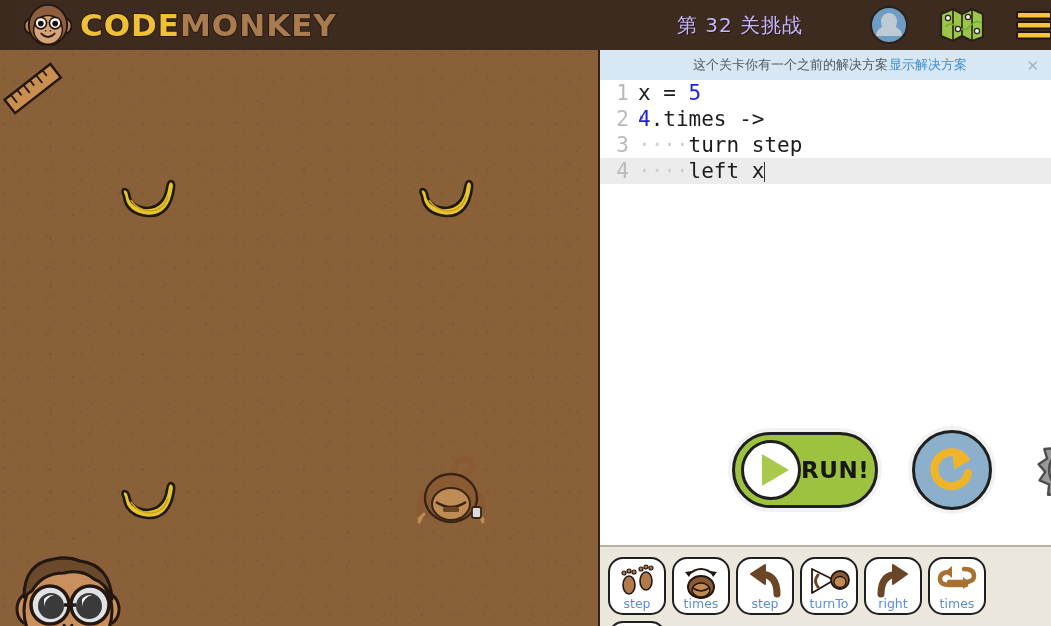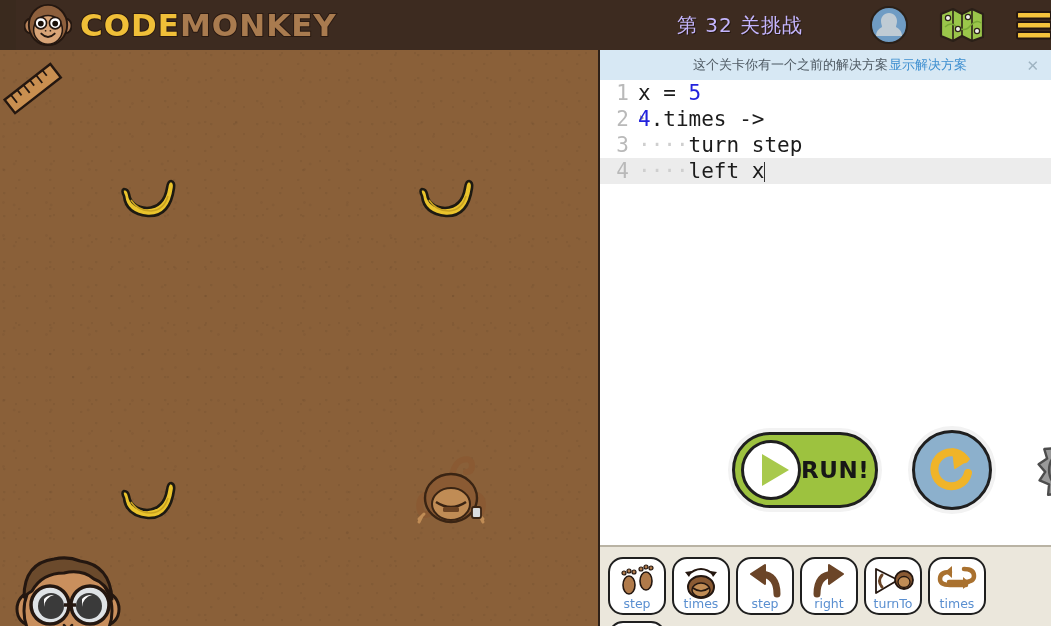--- a/index.html
+++ b/index.html
@@ -446,38 +446,38 @@
 
         <div class="tool-btn">
           <svg class="tool-icon" width="40" height="36" viewBox="0 0 40 36">
             <path d="M32 31 Q32 12 16 11" fill="none" stroke="#6b4528" stroke-width="7" stroke-linecap="round"></path>
             <path d="M20 2 L6 11 L20 21 Z" fill="#6b4528" stroke="#6b4528" stroke-width="2" stroke-linejoin="round"></path>
           </svg>
           <span class="tool-label">step</span>
         </div>
 
         <div class="tool-btn">
-          <svg class="tool-icon" width="40" height="36" viewBox="0 0 40 36">
-            <path d="M8 31 Q8 12 24 11" fill="none" stroke="#6b4528" stroke-width="7" stroke-linecap="round"></path>
-            <path d="M20 2 L34 11 L20 21 Z" fill="#6b4528" stroke="#6b4528" stroke-width="2" stroke-linejoin="round"></path>
-          </svg>
-          <span class="tool-label">right</span>
-        </div>
-
-        <div class="tool-btn">
           <svg class="tool-icon" width="42" height="36" viewBox="0 0 42 36">
             <path d="M4 6 L26 17 L4 30 Z" fill="#fff" stroke="#241710" stroke-width="1.8" stroke-linejoin="round"></path>
             <path d="M10 12 Q5 18 10 24" fill="none" stroke="#6b4528" stroke-width="3" stroke-linecap="round"></path>
             <ellipse cx="32" cy="17" rx="9" ry="9" fill="#8a5a33" stroke="#241710" stroke-width="1.8"></ellipse>
             <ellipse cx="32" cy="19" rx="6" ry="5.5" fill="#c08c55" stroke="#241710" stroke-width="1.3"></ellipse>
           </svg>
           <span class="tool-label">turnTo</span>
         </div>
 
         <div class="tool-btn">
+          <svg class="tool-icon" width="40" height="36" viewBox="0 0 40 36">
+            <path d="M8 31 Q8 12 24 11" fill="none" stroke="#6b4528" stroke-width="7" stroke-linecap="round"></path>
+            <path d="M20 2 L34 11 L20 21 Z" fill="#6b4528" stroke="#6b4528" stroke-width="2" stroke-linejoin="round"></path>
+          </svg>
+          <span class="tool-label">right</span>
+        </div>
+
+        <div class="tool-btn">
           <svg class="tool-icon" width="42" height="34" viewBox="0 0 42 34">
             <path d="M14 9 Q4 9 4 16 Q4 22 14 22 L30 22" fill="none" stroke="#a9712f" stroke-width="4.5" stroke-linecap="round"></path>
             <path d="M28 6 Q38 6 38 13 Q38 19 28 19 L13 19" fill="none" stroke="#a9712f" stroke-width="4.5" stroke-linecap="round"></path>
             <path d="M16 3 L9 9 L16 15 Z" fill="#a9712f"></path>
             <path d="M27 14 L34 20 L27 26 Z" fill="#a9712f"></path>
           </svg>
           <span class="tool-label">times</span>
         </div>
 
         <div class="tool-btn var-btn">

